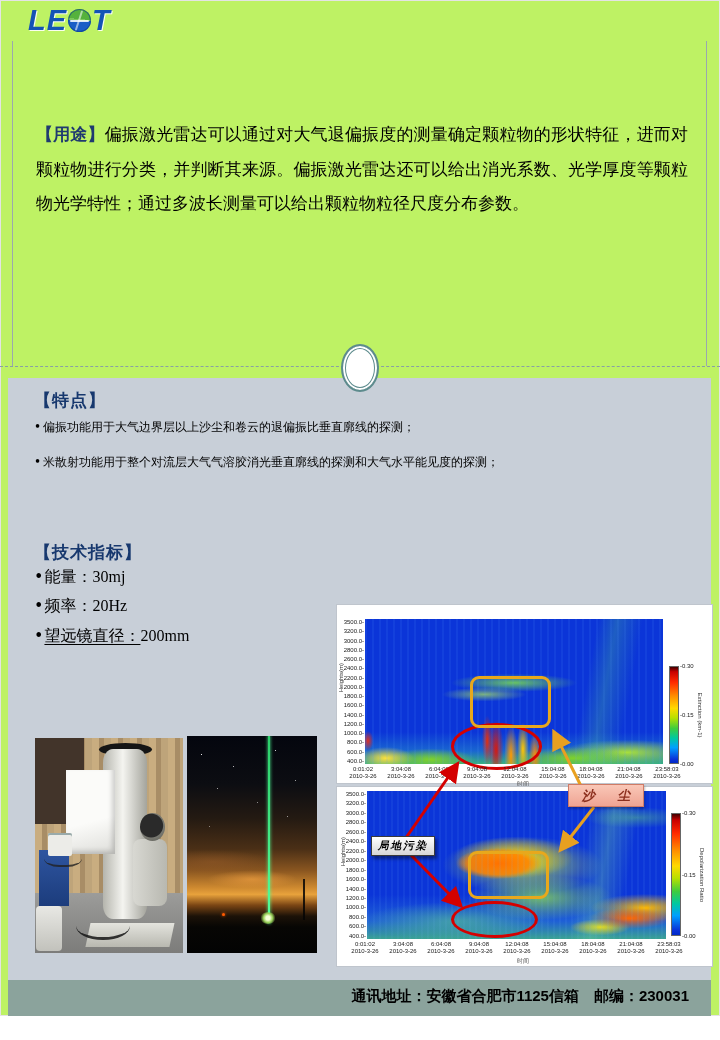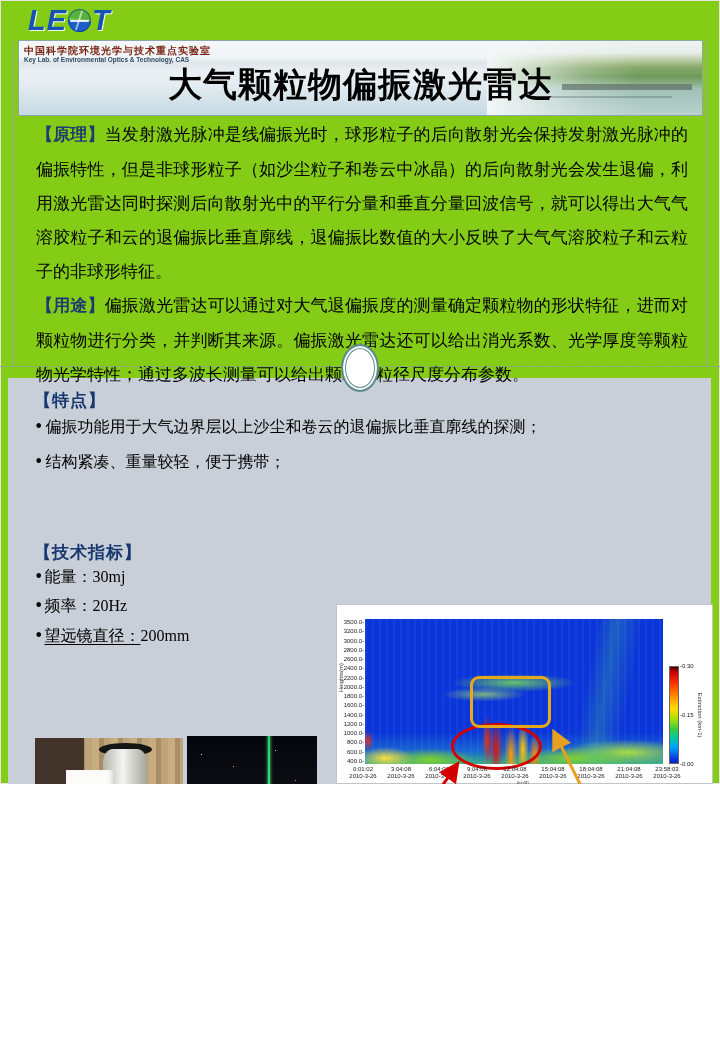--- a/index.html
+++ b/index.html
@@ -1,17 +1,17 @@
 <!DOCTYPE html>
 <html><head>
 <meta charset="utf-8">
 <style>
   * { margin:0; padding:0; box-sizing:border-box; }
   html,body { background:#fff; }
-  .page { position:relative; width:720px; height:784px; background:#84cc16; overflow:hidden;
+  .page { position:relative; width:720px; height:1016px; background:#bef264; overflow:hidden;
           font-family:"Liberation Sans",sans-serif; box-shadow: inset 0 0 0 1px #e4e4e4; }
 
   
   .logo { position:absolute; left:28px; top:4px; font-size:29px; font-style:italic; font-weight:bold;
           color:#1453b5; letter-spacing:1px; text-shadow:1px 1px 0 rgba(255,255,255,.9); z-index:4; }
   .globe { display:inline-block; width:23px; height:23px; border-radius:50%; vertical-align:-2px; margin:0 1px;
            background:linear-gradient(185deg,#55b23c 0 44%, #7cc75c 44% 50%, #1a5ec6 50%);
            box-shadow:inset 0 0 0 1px rgba(10,60,140,.6); position:relative; }
   .globe::after { content:""; position:absolute; left:8%; right:8%; top:46%; height:2px;
                   background:rgba(255,255,255,.85); border-radius:2px; }
@@ -49,21 +49,21 @@
   .divider-circle { position:absolute; left:341px; top:344px; width:38px; height:48px; background:#fff;
                     border:2px solid #5d8b8d; border-radius:50%; z-index:5;
                     box-shadow:inset 0 0 0 2px #fff, inset 0 0 0 3px #5d8b8d; }
 
   
   .panel { position:absolute; left:8px; top:378px; width:703px; height:602px; background:#c8cfd8; z-index:1; }
   .sec-title { position:absolute; left:26px; font-size:17px; font-weight:bold; color:#17386e; letter-spacing:1px; }
   .features-title { top:11px; }
   .features-list { position:absolute; left:26px; top:38px; width:665px; }
   .feat { margin-bottom:13px; line-height:22px; font-family:"DejaVu Serif","Liberation Serif",serif;
-          font-size:16px; color:#000; }
+          font-size:12px; color:#000; }
   .feat::before { content:"•"; margin-right:2px; }
   .specs-title { top:163px; }
   .specs-list { position:absolute; left:26px; top:189px; width:420px; }
   .spec { height:29.4px; font-family:"DejaVu Serif","Liberation Serif",serif; font-size:16px; color:#000; }
   .spec::before { content:"•"; margin-right:1px; }
   .spec .u { text-decoration:underline; text-underline-offset:3px; }
   .spec .val { font-family:"Liberation Serif",serif; }
 
   
   .photo { position:absolute; overflow:hidden; }
@@ -177,64 +177,55 @@
   .el1 { left:28.8%; top:72%;  width:30.5%; height:32%; }
   .or1 { left:35.2%; top:39%;  width:27.2%; height:36%; }
   .or2 { left:33.8%; top:40.5%; width:27.1%; height:32.4%; }
   .el2 { left:28.1%; top:74%;  width:29.1%; height:25%; }
 
   .arrows { position:absolute; left:0; top:0; z-index:6; pointer-events:none; }
 
   .dust-label { position:absolute; left:568px; top:784px; width:76px; height:23px; z-index:7;
      background:linear-gradient(180deg,#f9c7b7,#efa493); border:1px solid #cf7b66;
      box-shadow:1px 2px 2px rgba(0,0,0,.25); display:flex; align-items:center; justify-content:center;
-     font:italic bold 13px "DejaVu Serif",serif; color:#8c2f1e; letter-spacing:9px; text-indent:9px;margin-left:18px; }
+     font:italic bold 13px "DejaVu Serif",serif; color:#8c2f1e; letter-spacing:9px; text-indent:9px; }
   .local-label { position:absolute; left:371px; top:836px; width:64px; height:20px; z-index:7;
      background:linear-gradient(180deg,#ffffff,#d6d6d6); border:1px solid #3a3a3a;
      box-shadow:2px 3px 3px rgba(0,0,0,.4); display:flex; align-items:center; justify-content:center;
      font:italic bold 10.5px "DejaVu Serif",serif; color:#000; letter-spacing:2px; }
 
   
   .footer { position:absolute; left:8px; top:980px; width:703px; height:38px; background:#8ba39c; z-index:2;
             display:flex; align-items:center; justify-content:flex-end; padding-right:22px; padding-bottom:6px;
             font-size:15px; font-weight:bold; color:#000; }
 </style>
 </head>
 <body>
 
 <div class="page">
 
   <div class="logo"><span>LE</span><span class="globe"></span><span>T</span></div>
 
-  <div class="banner">
-    <div class="banner-right">
-        <div class="bridge"></div>
-      </div>
-    <div class="org-cn">中国科学院环境光学与技术重点实验室</div>
-    <div class="org-en">Key Lab. of Environmental Optics &amp; Technology, CAS</div>
-    <div class="title">大气颗粒物偏振激光雷达</div>
-  </div>
 
   <div class="side-border side-l"></div>
   <div class="side-border side-r"></div>
 
   <div class="content">
-    <p><span class="plabel">【原理】</span><span>当发射激光脉冲是线偏振光时，球形粒子的后向散射光会保持发射激光脉冲的偏振特性，但是非球形粒子（如沙尘粒子和卷云中冰晶）的后向散射光会发生退偏，利用激光雷达同时探测后向散射光中的平行分量和垂直分量回波信号，就可以得出大气气溶胶粒子和云的退偏振比垂直廓线，退偏振比数值的大小反映了大气气溶胶粒子和云粒子的非球形特征。</span></p>
     <p><span class="plabel">【用途】</span><span>偏振激光雷达可以通过对大气退偏振度的测量确定颗粒物的形状特征，进而对颗粒物进行分类，并判断其来源。偏振激光雷达还可以给出消光系数、光学厚度等颗粒物光学特性；通过多波长测量可以给出颗粒物粒径尺度分布参数。</span></p>
   </div>
 
   <div class="divider"></div>
   <div class="divider-circle"></div>
 
   <div class="panel">
     <div class="sec-title features-title">【特点】</div>
     <div class="features-list">
 
     <div class="feat">偏振功能用于大气边界层以上沙尘和卷云的退偏振比垂直廓线的探测；</div>
-        <div class="feat">结构紧凑、重量较轻，便于携带；</div>
+        <div class="feat">米散射功能用于整个对流层大气气溶胶消光垂直廓线的探测和大气水平能见度的探测；</div>
       </div>
 
     <div class="sec-title specs-title">【技术指标】</div>
     <div class="specs-list">
       <div class="spec"><span>能量：</span><span class="val">30mj</span></div>
       <div class="spec"><span>频率：</span><span class="val">20Hz</span></div>
       <div class="spec"><span class="u">望远镜直径：</span><span class="val">200mm</span></div>
     </div>
 
     <div class="photo photo1">
@@ -421,14 +412,17 @@
     </defs>
     <line x1="403" y1="842" x2="456" y2="766" stroke="#d40000" stroke-width="3" marker-end="url(#ar)"></line>
     <line x1="410" y1="854" x2="459" y2="904" stroke="#d40000" stroke-width="3" marker-end="url(#ar)"></line>
     <line x1="581" y1="786" x2="555" y2="734" stroke="#e8a020" stroke-width="3" marker-end="url(#ao)"></line>
     <line x1="594" y1="807" x2="562" y2="848" stroke="#e8a020" stroke-width="3" marker-end="url(#ao)"></line>
   </svg>
 
   <div class="dust-label">沙 尘</div>
   <div class="local-label">局地污染</div>
 
+  <div class="footer">
+      <span>通讯地址：安徽省合肥市1125信箱　邮编：230031</span>
+    </div>
 
 </div>
 
 </body></html>

